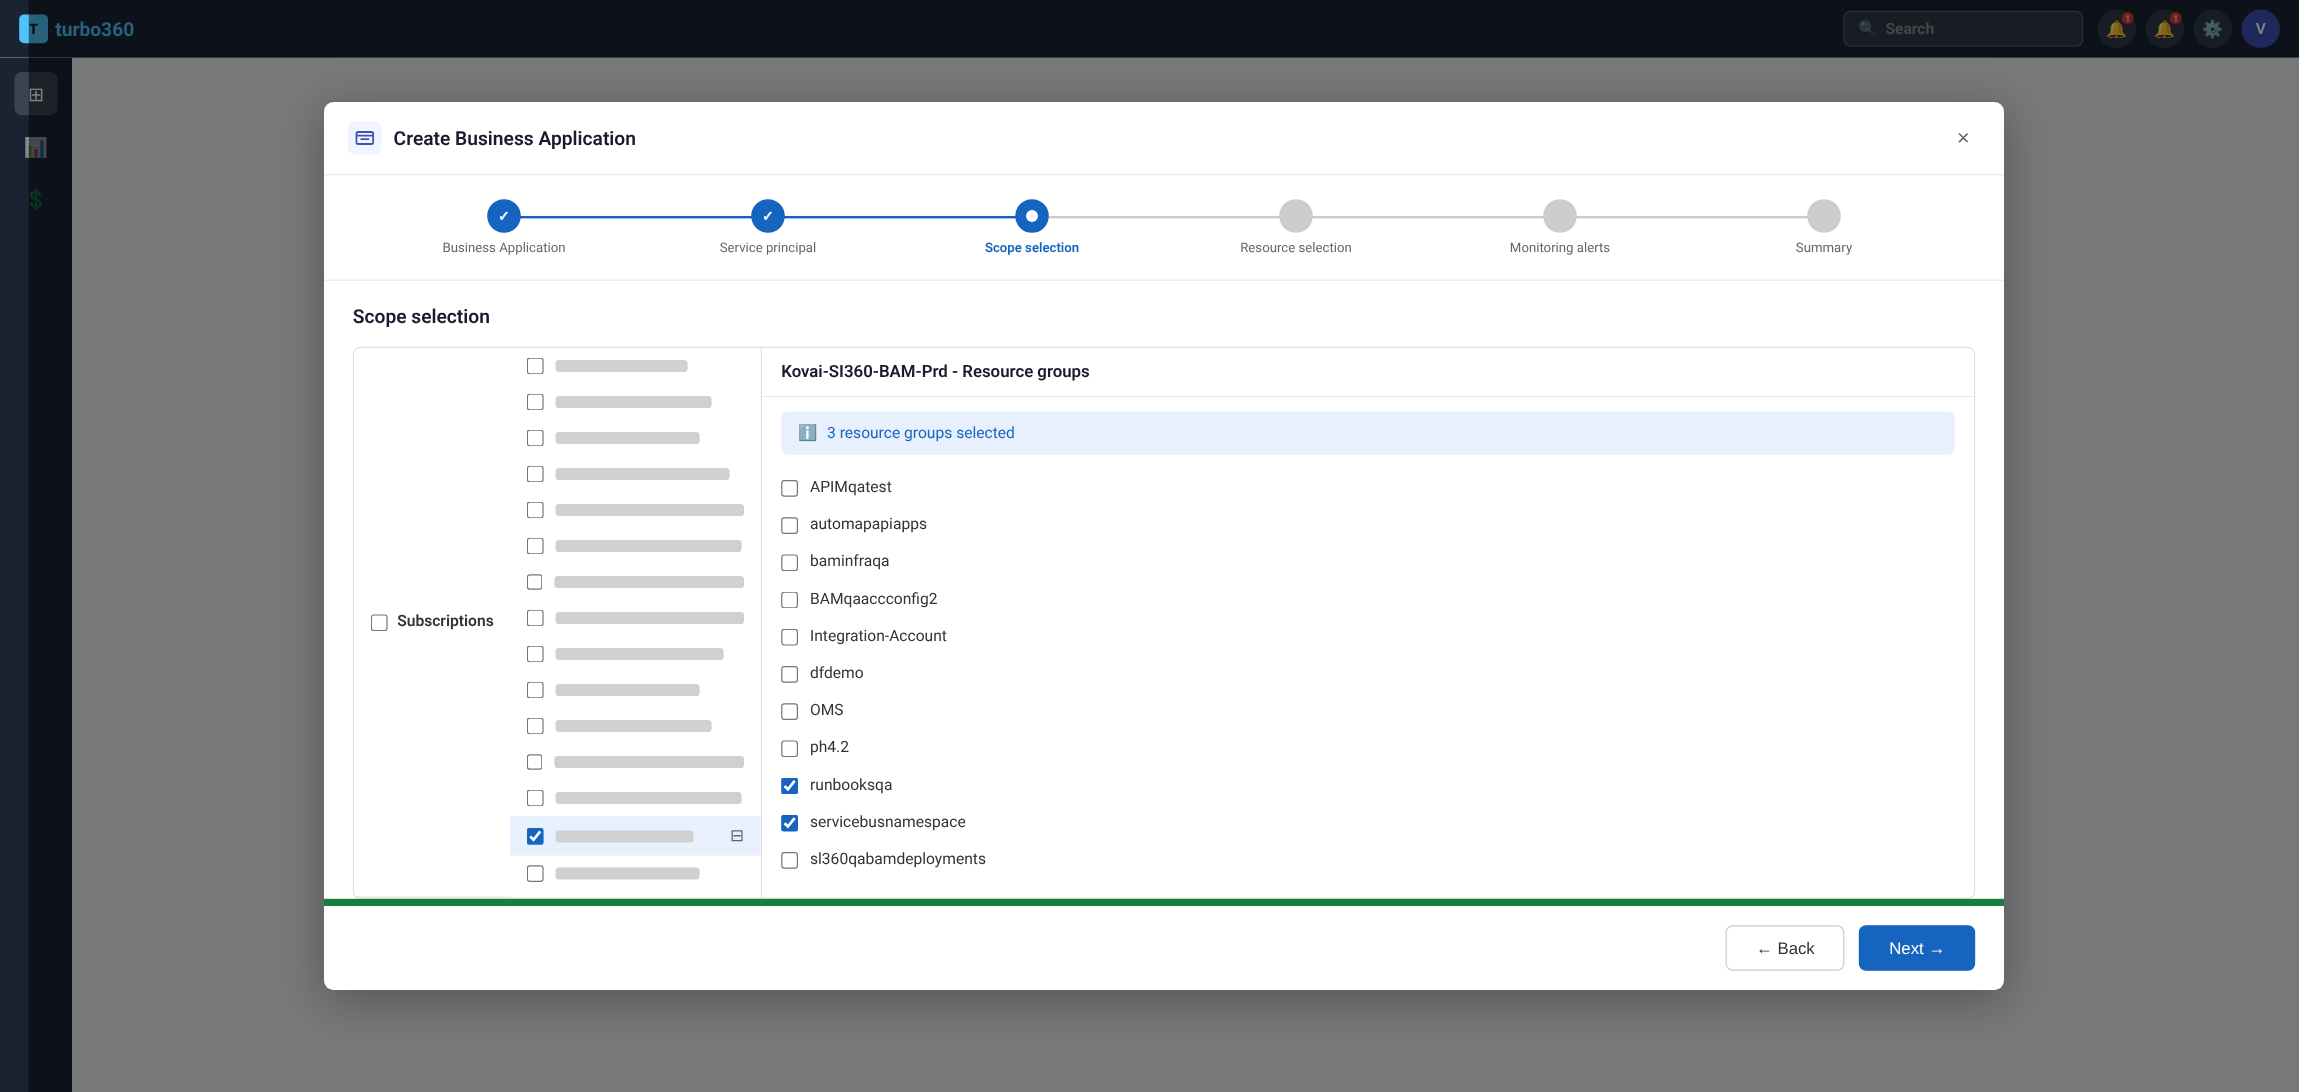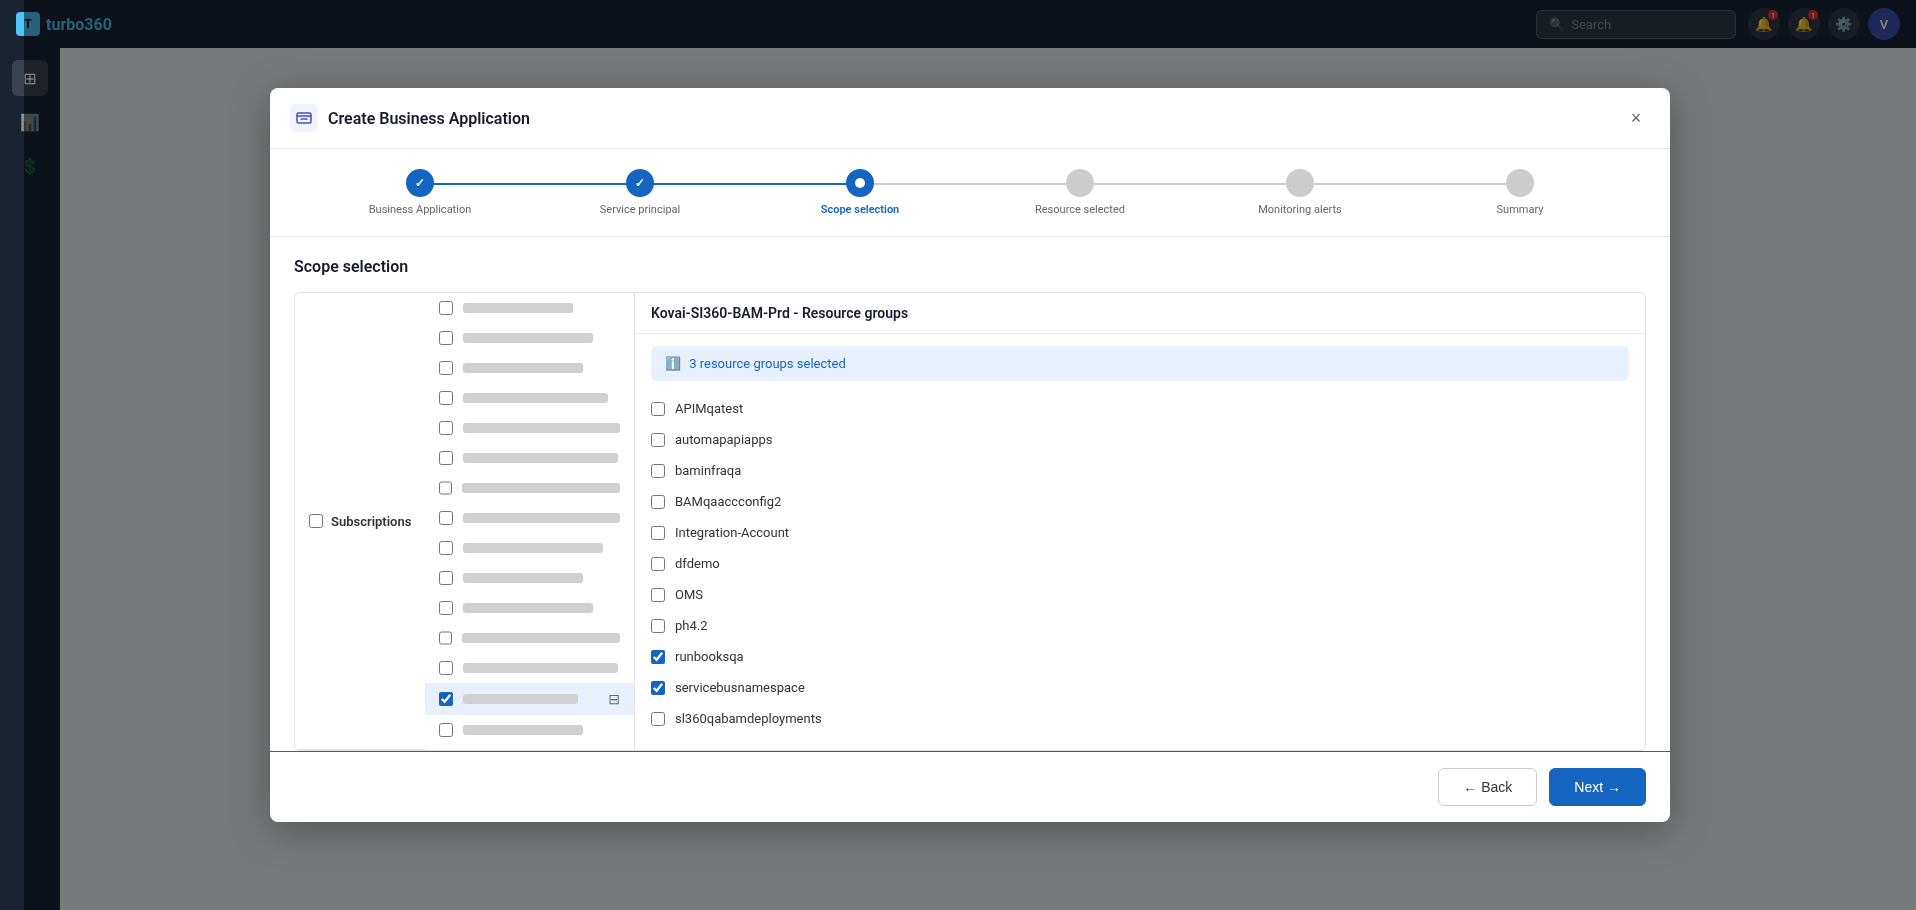--- a/index.html
+++ b/index.html
@@ -290,21 +290,21 @@
       align-items: center;
       padding: 8px 0;
       gap: 10px;
       font-size: 13px;
       color: #333;
     }
 
     
     .modal-footer {
       padding: 16px 24px;
-      border-top: 1px solid #15803d;
+      border-top: 6px solid #15803d;
       display: flex;
       justify-content: flex-end;
       gap: 12px;
     }
     .btn {
       padding: 10px 24px;
       border-radius: 6px;
       font-size: 14px;
       font-weight: 500;
       cursor: pointer;
@@ -353,21 +353,21 @@
 <body>
 
 <div class="app-bg">
   <div class="app-topbar">
     <div class="app-logo">
       <div class="app-logo-icon">T</div>
       <span>turbo360</span>
     </div>
     <div class="app-search">
       <span>🔍</span>
-      <span style="color:rgba(255,255,255,0.4);font-size:13px;">Search</span>
+      <span style="color:rgba(255,255,255,0.4);font-size:13px;font-weight:bold;">Search</span>
     </div>
     <div class="app-topbar-icons">
       <div class="app-icon-btn">
         🔔
         <span class="badge">1</span>
       </div>
       <div class="app-icon-btn">
         🔔
         <span class="badge">1</span>
       </div>
@@ -414,21 +414,21 @@
         <div class="step">
           <div class="step-connector"></div>
           <div class="step-dot active">
             <span style="width:10px;height:10px;background:#fff;border-radius:50%;display:block;"></span>
           </div>
           <div class="step-label active">Scope selection</div>
         </div>
         <div class="step">
           <div class="step-connector"></div>
           <div class="step-dot inactive"></div>
-          <div class="step-label">Resource selected</div>
+          <div class="step-label">Resource selection</div>
         </div>
         <div class="step">
           <div class="step-connector"></div>
           <div class="step-dot inactive"></div>
           <div class="step-label">Monitoring alerts</div>
         </div>
         <div class="step">
           <div class="step-dot inactive"></div>
           <div class="step-label">Summary</div>
         </div>

